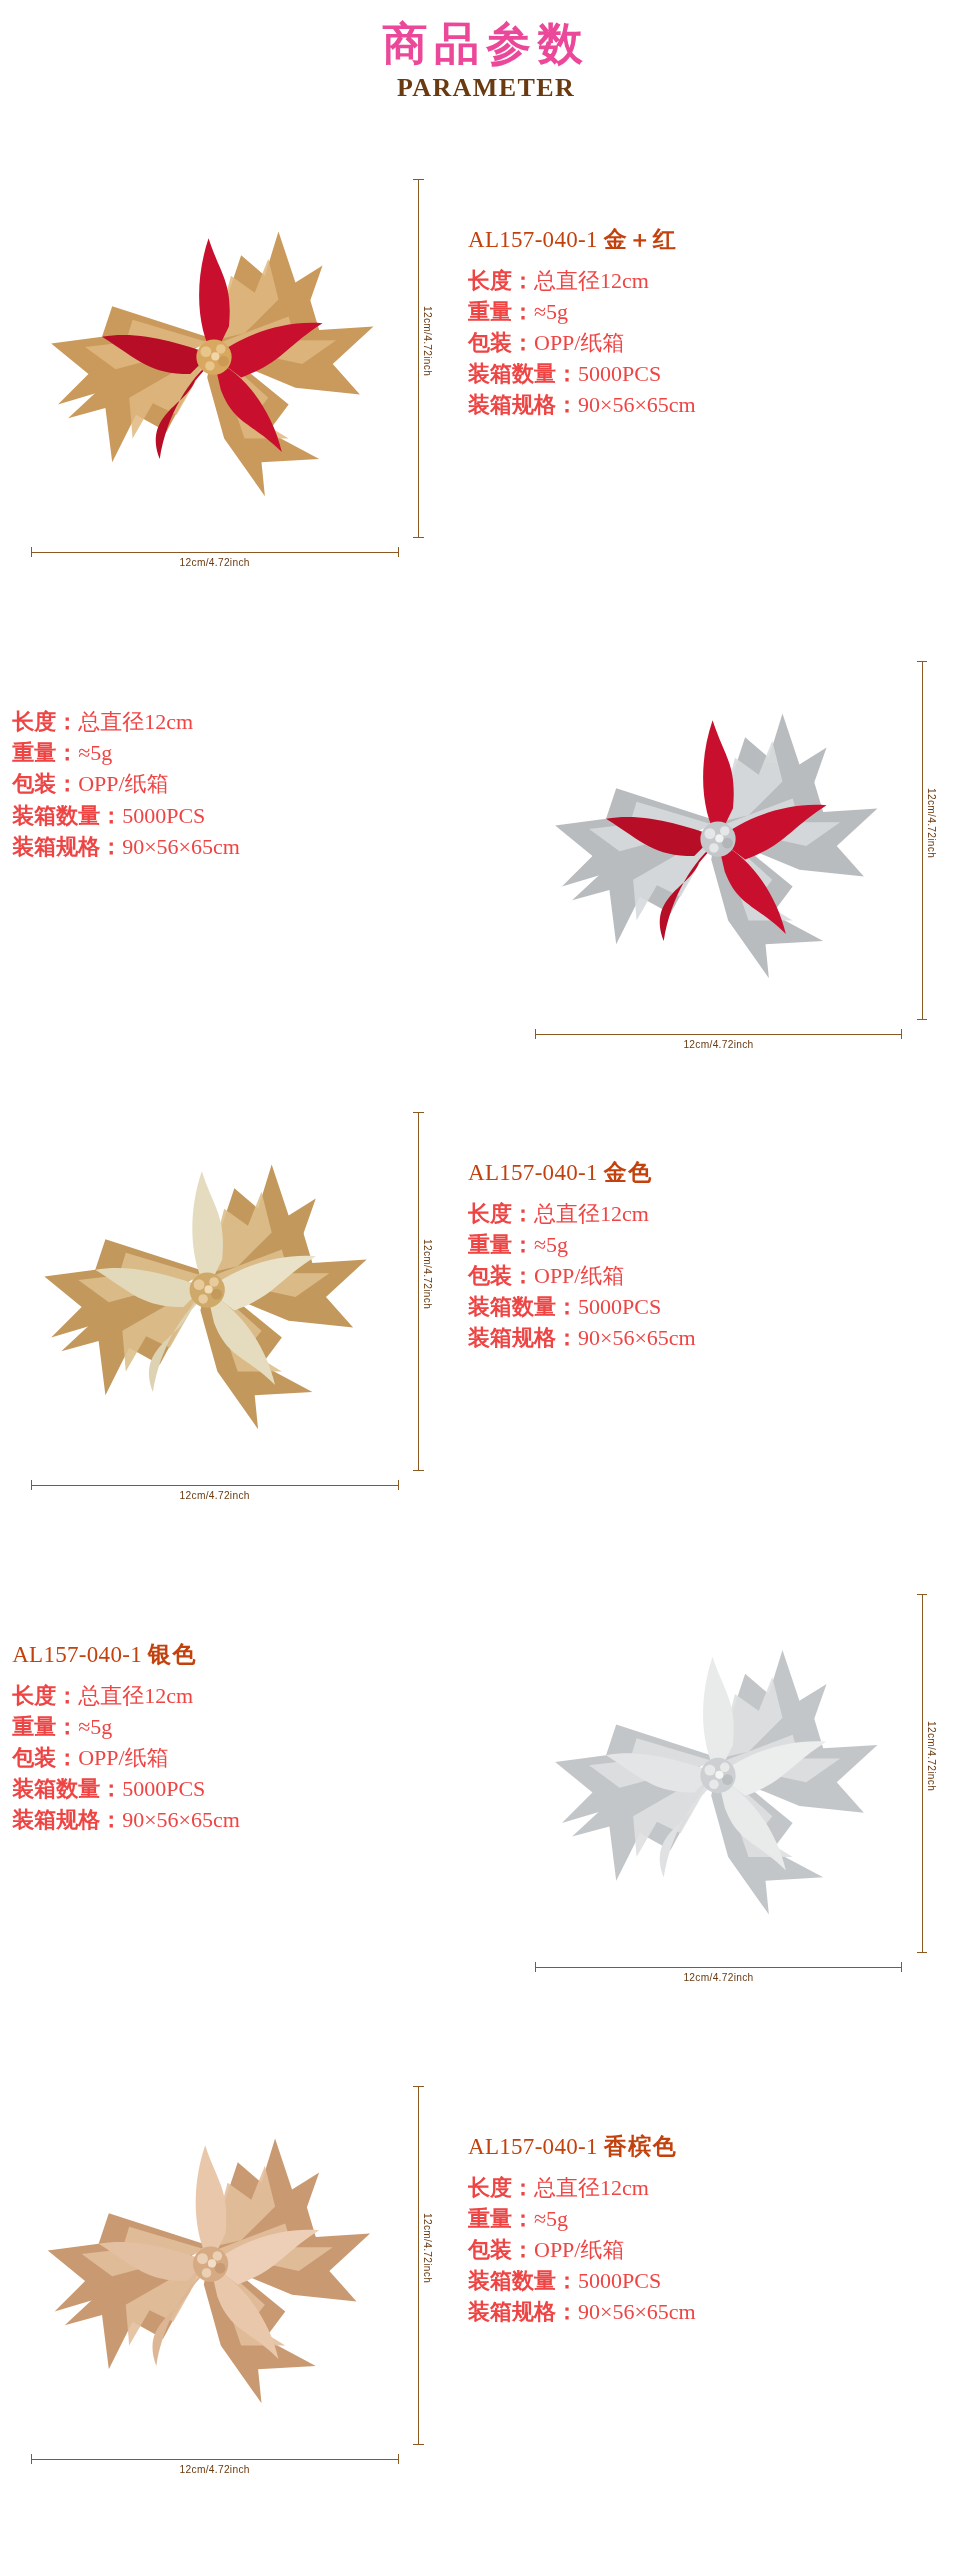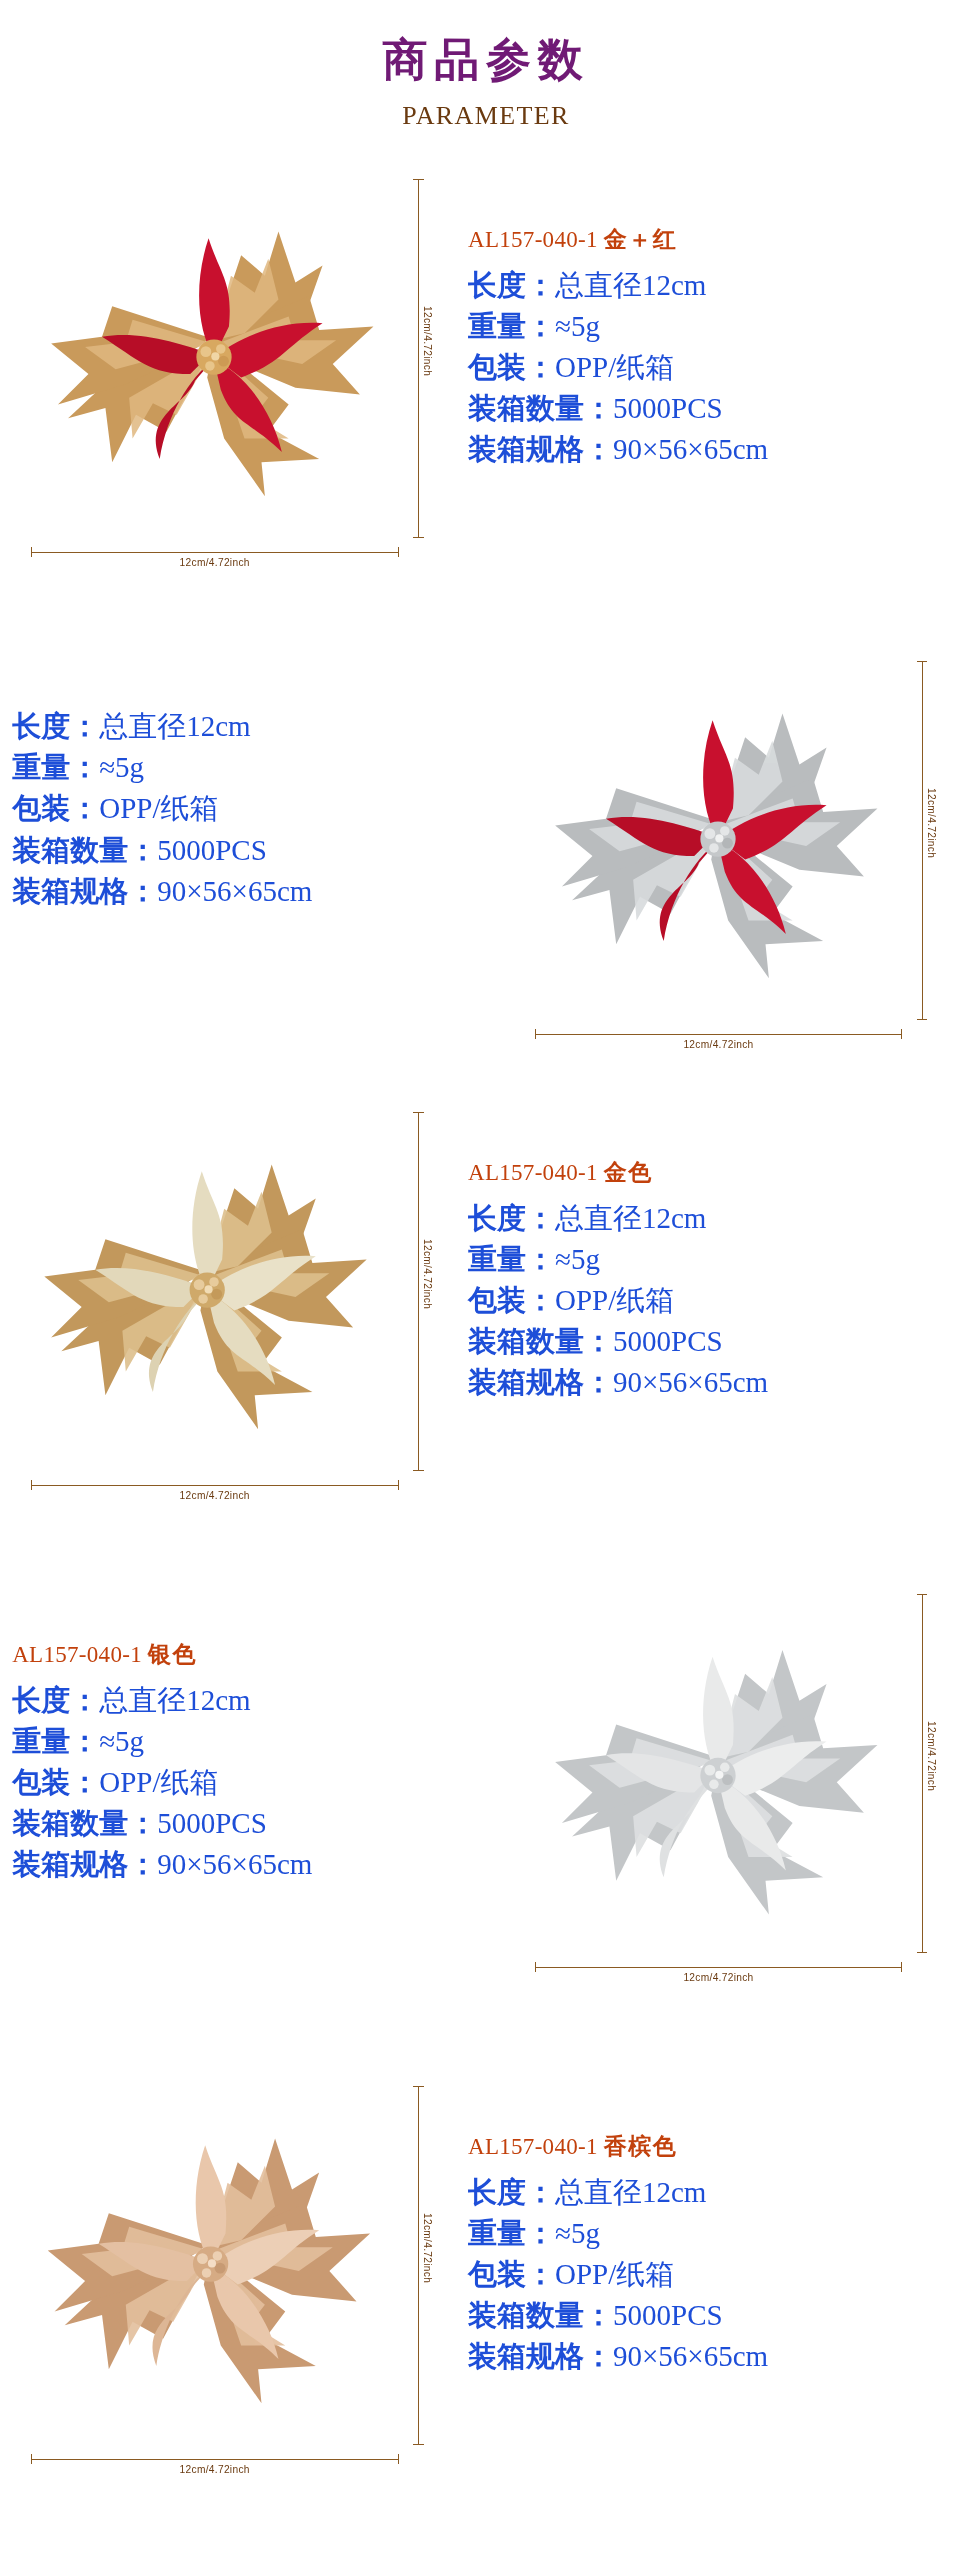--- a/index.html
+++ b/index.html
@@ -24,31 +24,31 @@
   
   .header {
     text-align: center;
     padding-top: 19px;
   }
   .header .cn-title {
     font-family: "DejaVu Serif", "Liberation Serif", serif;
     font-size: 45px;
     font-weight: 700;
     letter-spacing: 6.8px;
-    color: #701a75;
+    color: #ec4899;
     line-height: 1.1;
-    margin: 16px;
+    margin: 0;
   }
   .header .en-title {
     font-family: "Liberation Serif", serif;
     font-size: 26px;
     letter-spacing: 1.4px;
     color: #6a3a10;
     margin: 4.1px 0 0 0;
-    font-weight: 400;
+    font-weight: 700;
   }
 
   
   .block {
     position: absolute;
     width: 972px;
     height: 448px;
   }
   .block .inner {
     position: relative;
@@ -144,23 +144,23 @@
     margin-bottom: 9.5px;
     white-space: nowrap;
     letter-spacing: 0.3px;
   }
   .spec .code .color-name {
     font-family: "DejaVu Serif", "Liberation Serif", serif;
     font-weight: 700;
     letter-spacing: 1.4px;
   }
   .spec .row {
-    font-size: 29px;
+    font-size: 22px;
     line-height: 1.42;
-    color: #1d4ed8;
+    color: #ef4444;
     white-space: nowrap;
     font-family: "DejaVu Serif", "Liberation Serif", serif;
     font-weight: 700;
   }
   .spec .row .val {
     font-family: "Liberation Serif", serif;
     font-weight: 400;
   }
 
   

